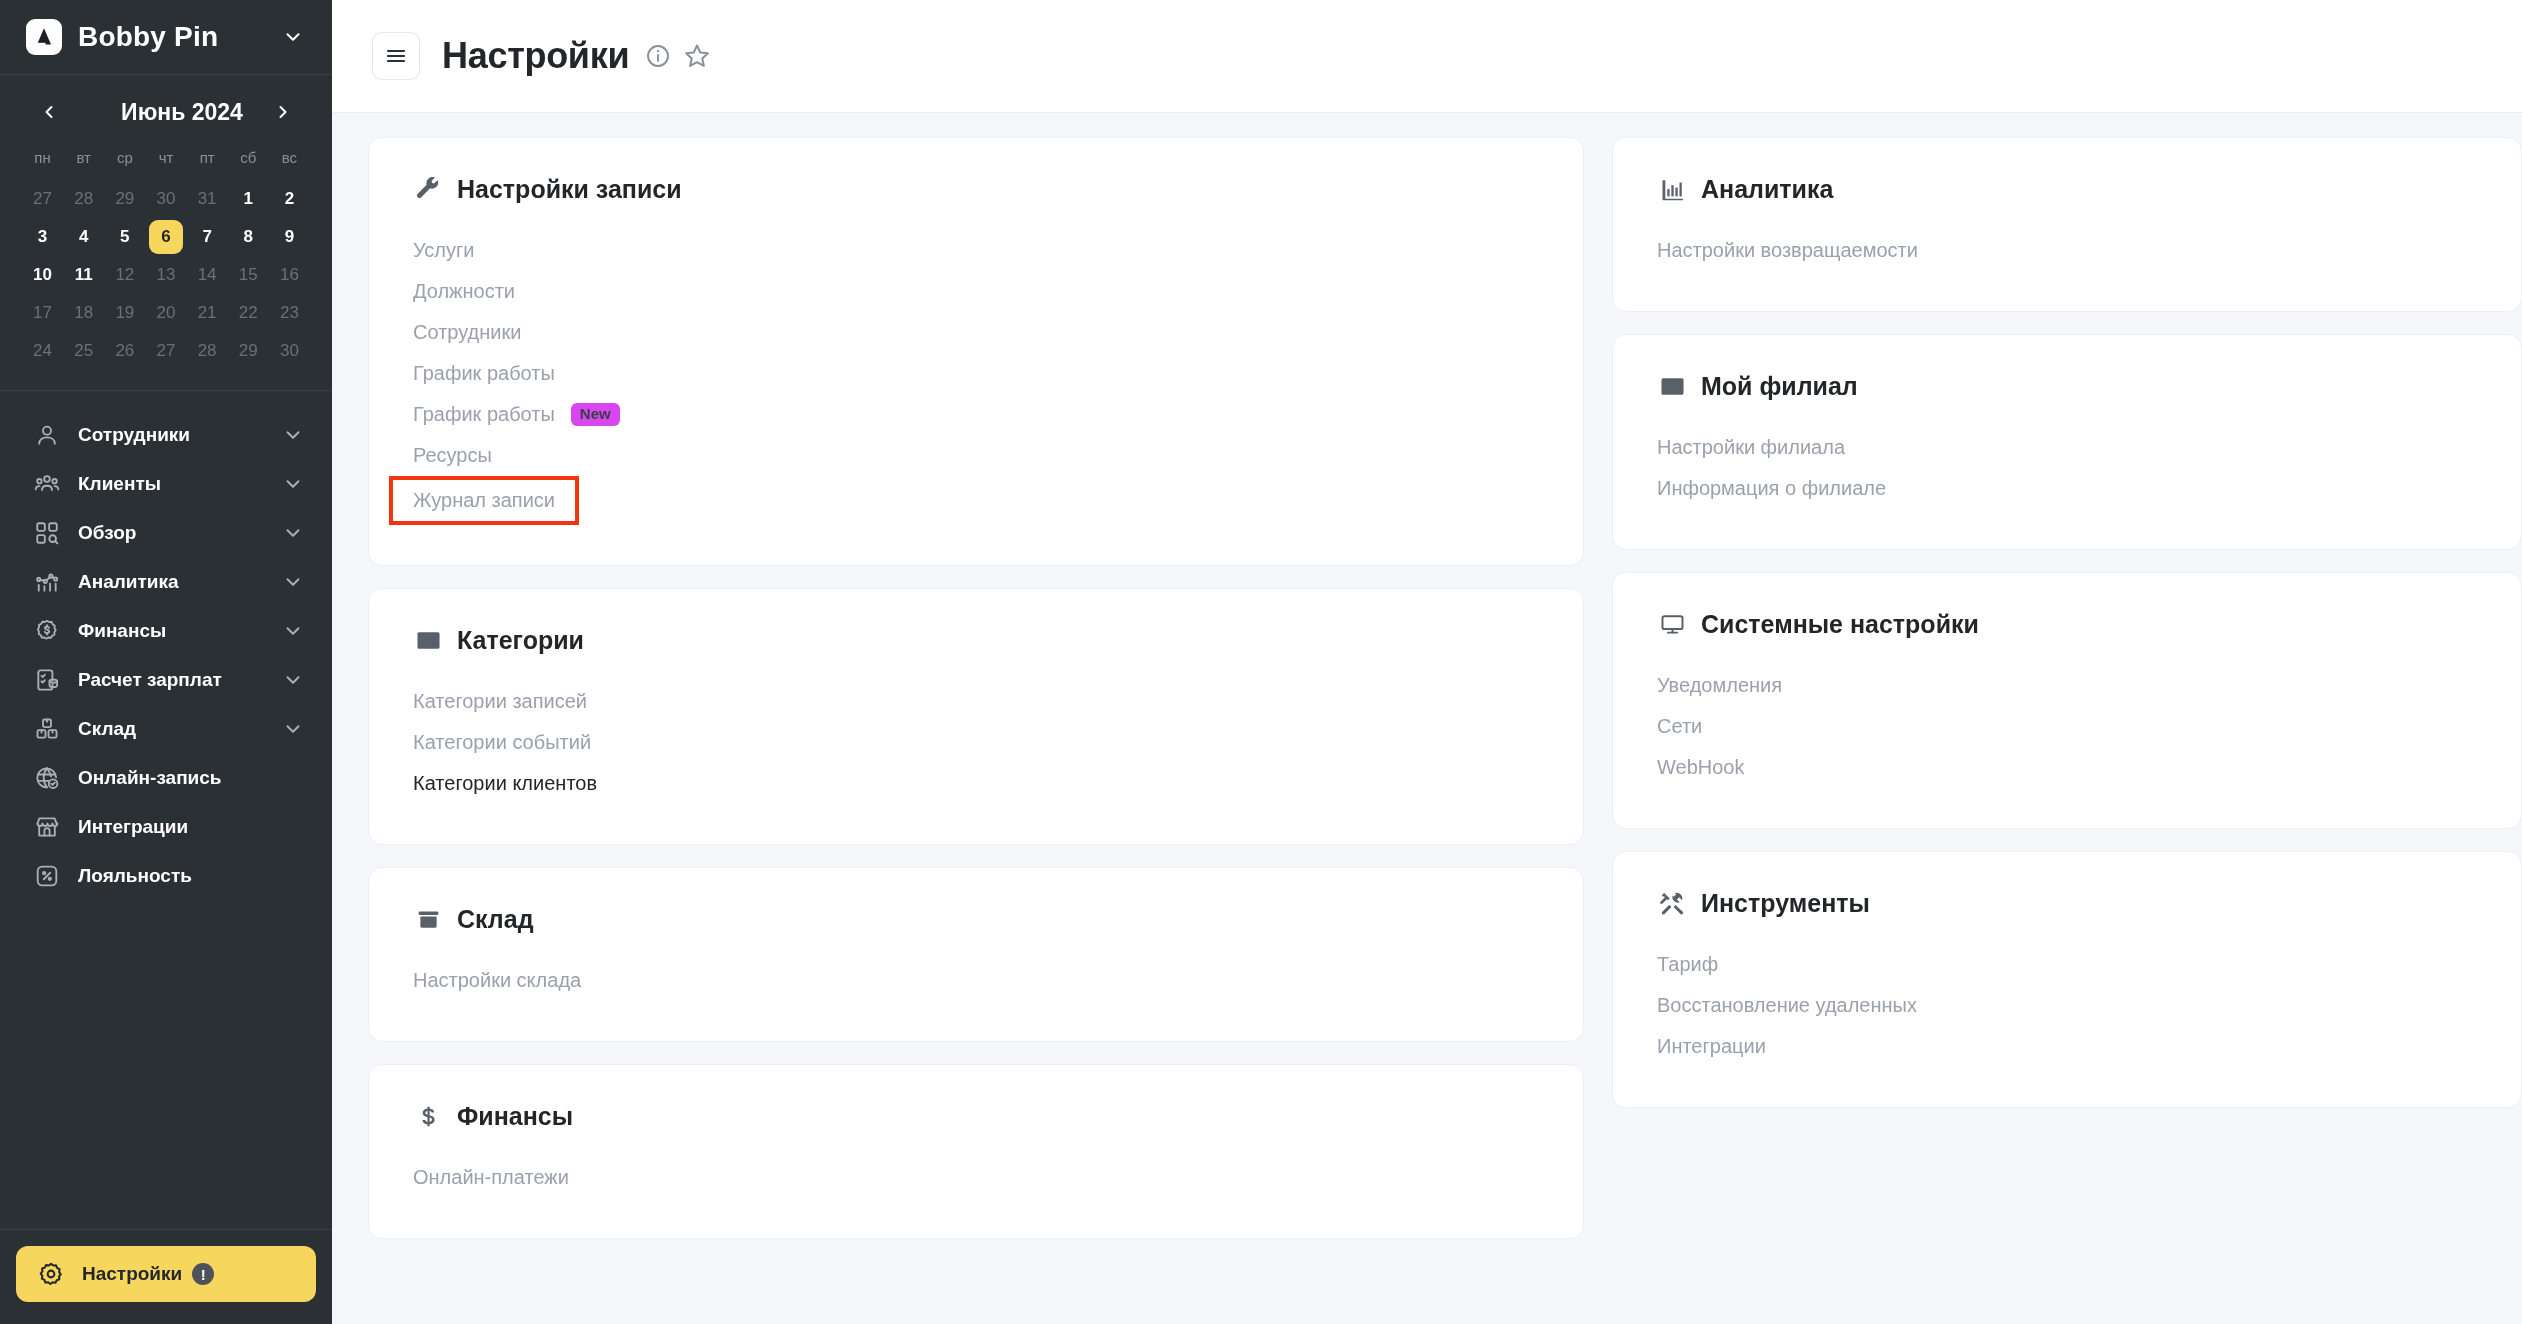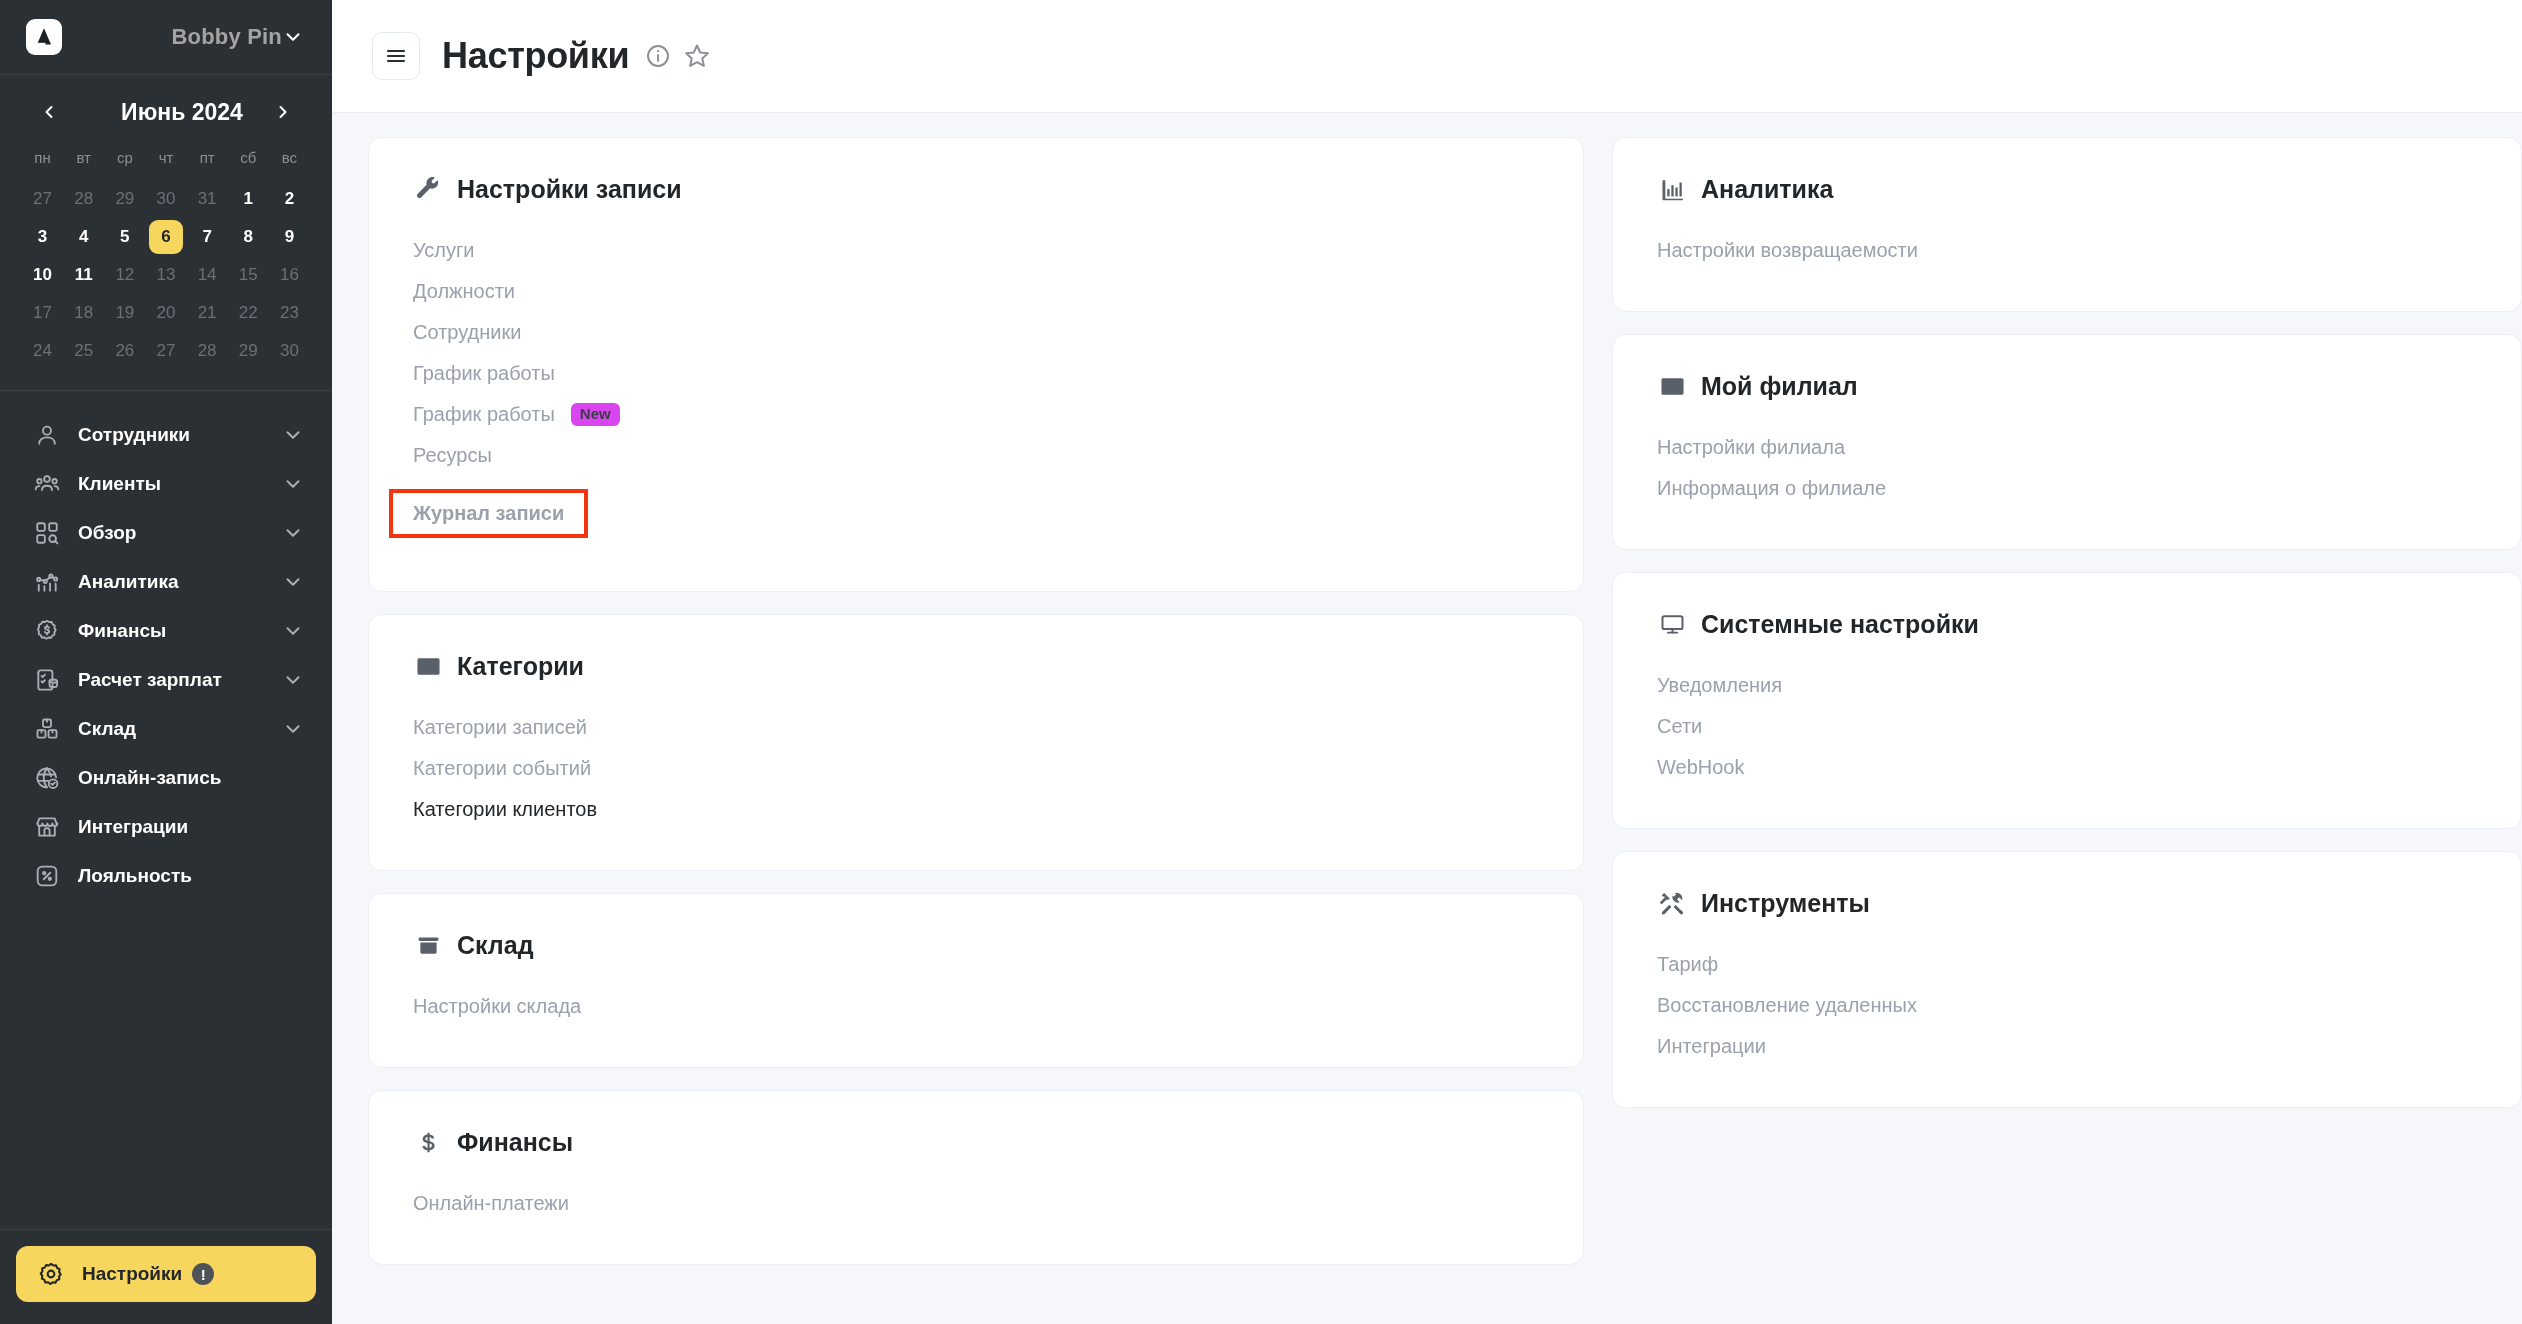--- a/index.html
+++ b/index.html
@@ -26,23 +26,23 @@
     border-bottom: 1px solid #3a4045;
   }
   .brand-logo {
     width: 36px; height: 36px; border-radius: 9px;
     background: #ffffff;
     display: flex; align-items: center; justify-content: center;
     flex: 0 0 36px;
   }
   .brand-name {
     margin-left: 16px;
-    color: #a3a3a3; font-size: 22px; font-weight: bold;
+    color: #ffffff; font-size: 28px; font-weight: bold;
     letter-spacing: .2px; flex: 1 1 auto;
-    white-space: nowrap; overflow: hidden; text-align: right;
+    white-space: nowrap; overflow: hidden;
   }
   .brand-caret { color: #ffffff; display: flex; align-items: center; }
 
   .cal {
     padding: 18px 22px 20px 22px;
     border-bottom: 1px solid #3a4045;
   }
   .cal-head {
     display: flex; align-items: center; justify-content: space-between;
     padding: 4px 12px 16px 12px;
@@ -176,23 +176,22 @@
     font-size: 25px; font-weight: bold; color: #222629;
   }
   .card-link {
     font-size: 20px; color: #9aa1ad;
     padding: 9px 0; cursor: pointer; width: max-content;
     display: flex; align-items: center;
   }
   .card-link.active { color: #222629; }
   .card-link.hl {
     border: 4px solid #f2350f;
-    padding: 9px 20px; margin: 13px -24px;
+    padding: 9px 20px; margin: 0 -24px;
     background: #fff;
-    font-weight: bold;
   }
   .badge-new {
     margin-left: 16px;
     background: #d946ef; color: #3a3f45;
     font-size: 15px; font-weight: bold;
     border-radius: 6px; padding: 3px 9px;
     line-height: 1.1;
   }
 </style>
 </head>

